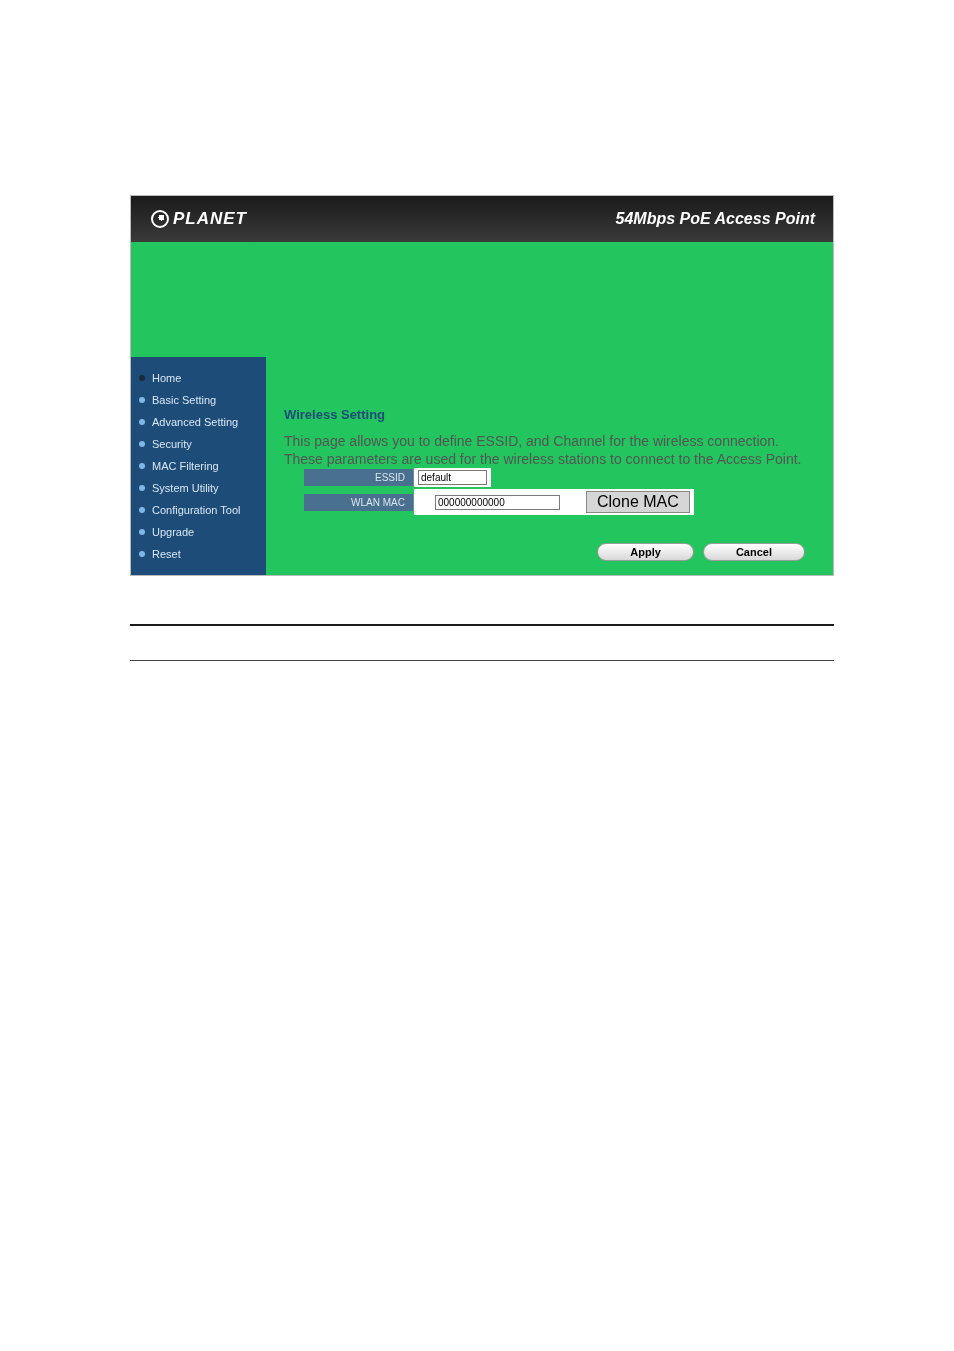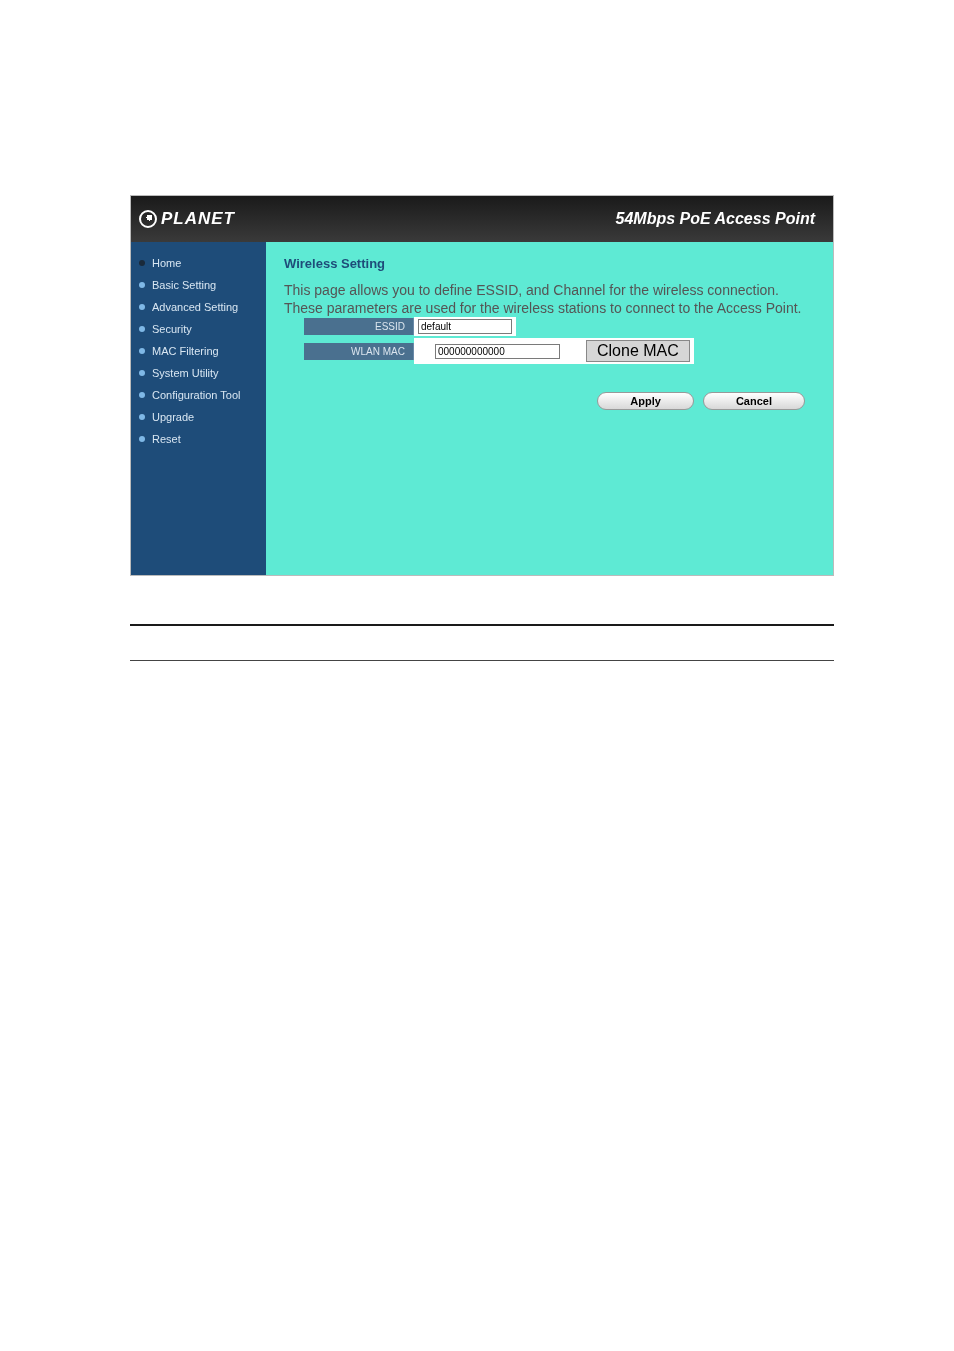--- a/index.html
+++ b/index.html
@@ -5,31 +5,31 @@
     * { margin: 0; padding: 0; box-sizing: border-box; }
     body { background: #ffffff; font-family: Arial, sans-serif; }
     .page-wrap { width: 954px; margin: 0 auto; }
     .ui-container { margin: 195px 120px 0 130px; border: 1px solid #bbb; }
     .header-bar {
       background: linear-gradient(#1a1a1a, #3a3a3a);
       height: 46px;
       display: flex;
       align-items: center;
       justify-content: space-between;
-      padding: 0 18px 0 8px;
+      padding: 0 18px 0 20px;
     }
     .logo { display: flex; align-items: center; }
     .logo-circle {
       width: 18px; height: 18px; border: 2px solid #fff; border-radius: 50%;
       margin-right: 4px;
       background: radial-gradient(circle at 60% 40%, #fff 0 3px, transparent 3px);
     }
     .logo-text { color: #fff; font-weight: bold; font-style: italic; font-size: 17px; letter-spacing: 1px; }
     .header-title { color: #fff; font-style: italic; font-weight: bold; font-size: 16px; }
-    .main { display: flex; background: #5eead4; min-height: 333px; }
+    .main { display: flex; background: #22c55e; min-height: 333px; align-items: flex-end; }
     .sidebar { width: 135px; background: #1e4c79; padding: 10px 0; }
     .nav-item {
       display: flex; align-items: center;
       padding: 5px 8px;
       cursor: pointer;
     }
     .bullet {
       width: 6px; height: 6px; border-radius: 50%;
       margin-right: 7px;
     }
@@ -48,21 +48,21 @@
       border-right: 1px solid #6a8aa8;
     }
     .form-field { padding: 2px 4px; background: #fff; display: flex; align-items: center; gap: 6px; }
     select.ctl, input.ctl {
       font-size: 10px; font-family: inherit;
       border: 1px solid #7a7a7a; background: #fff;
       padding: 1px 2px;
     }
     select.mode-select { width: 150px; }
     select.band-select { width: 95px; }
-    input.essid-input { width: 94px; }
+    input.essid-input { width: 69px; }
     input.mac-input { width: 125px; margin-left: 17px; }
     .clone-btn {
       font-size: 16px; padding: 1px 10px;
       border: 1px solid #888; background: #d6d6d6;
       cursor: pointer; margin-left: 20px;
     }
     .btn-row { text-align: right; margin-top: 28px; padding-right: 10px; }
     .pill-btn {
       display: inline-block;
       padding: 2px 32px; font-size: 11px; font-weight: bold;

